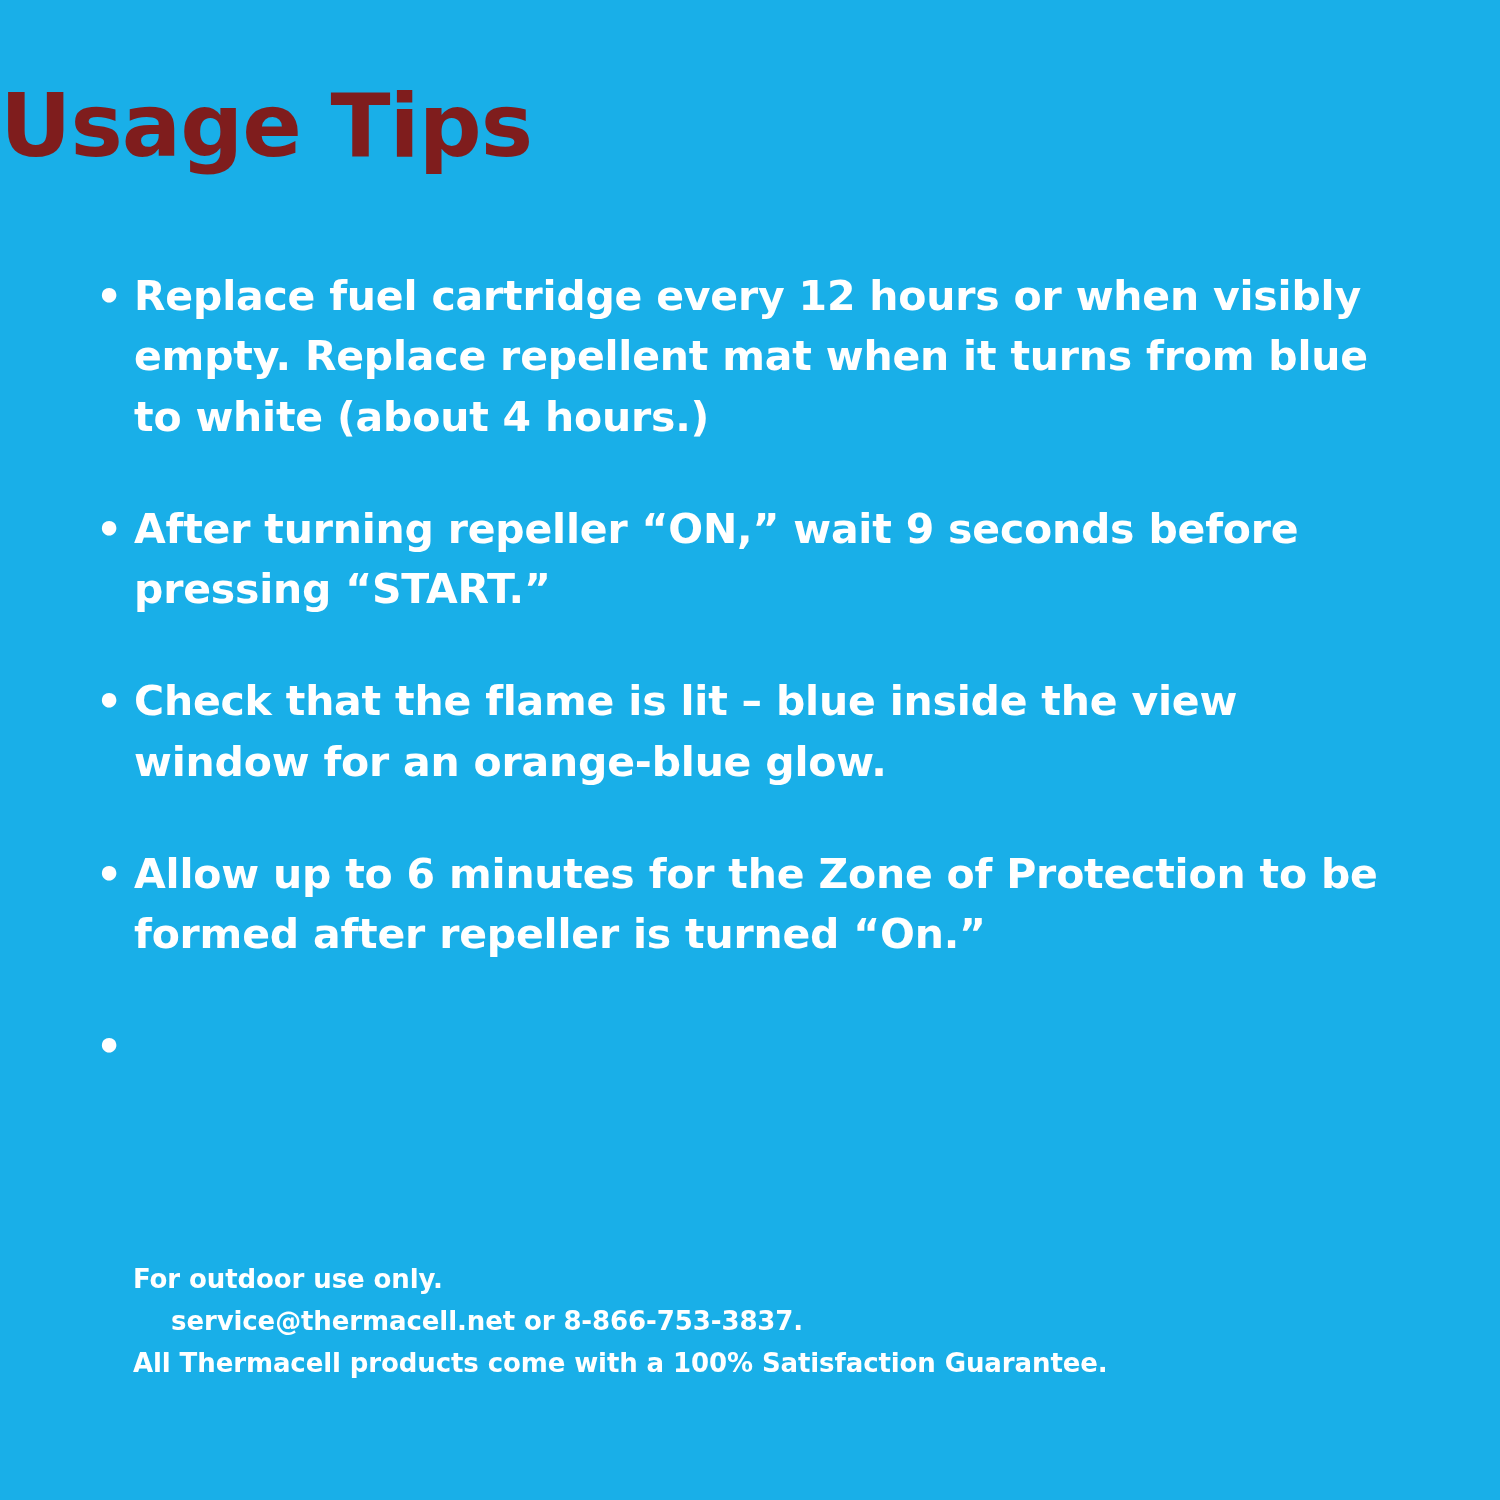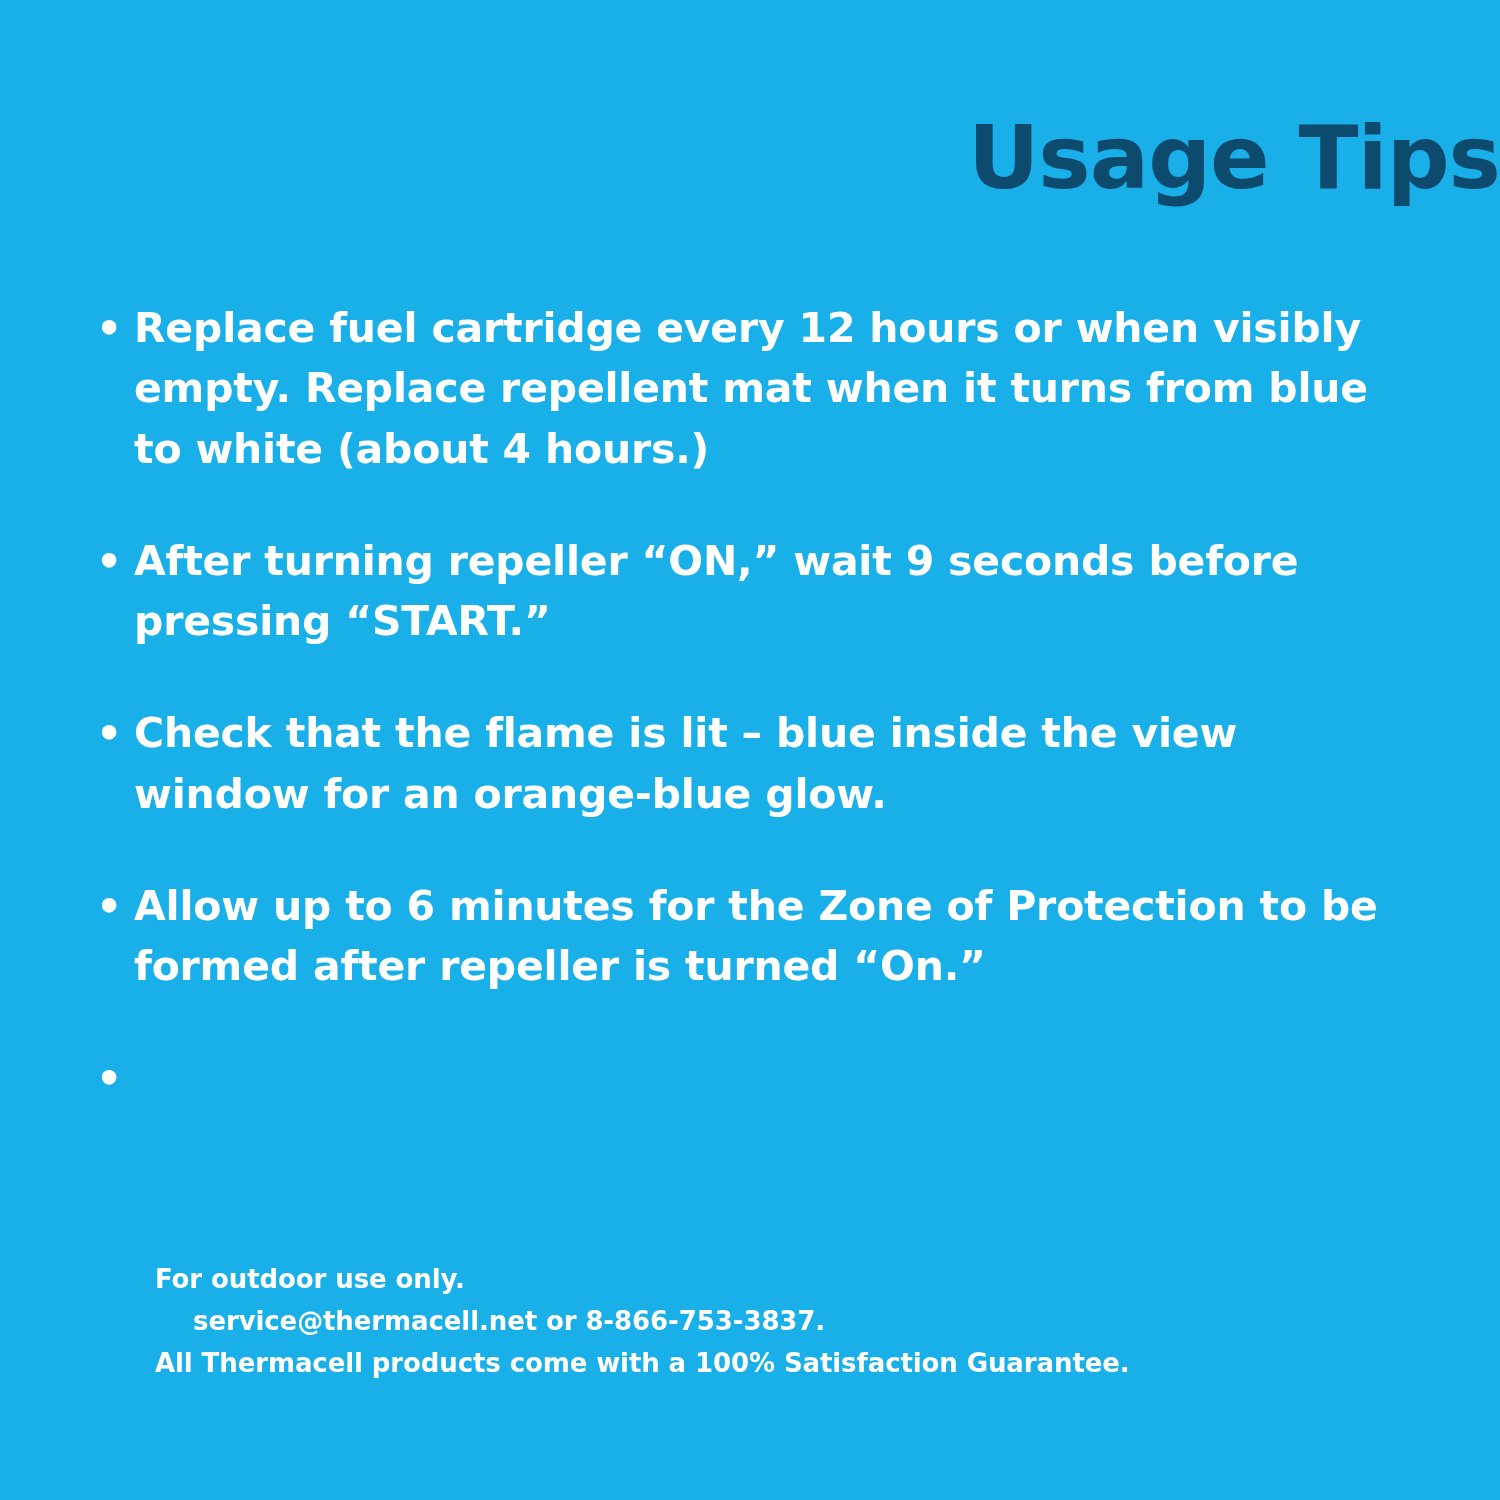--- a/index.html
+++ b/index.html
@@ -14,26 +14,26 @@
     overflow: hidden;
   }
   .page {
     position: relative;
     width: 1500px;
     height: 1500px;
     box-sizing: border-box;
     background: #19AFE8;
   }
   .title {
-    text-align: right;
-    color: #0c4a6e;
+    text-align: left;
+    color: #7f1d1d;
     font-size: 88px;
     font-weight: bold;
     letter-spacing: -1px;
-    padding-top: 114px;
+    padding-top: 82px;
     line-height: 1.0;
     font-family: "DejaVu Sans", sans-serif;
   }
   .tips-list {
     margin: 0;
     padding: 0;
     list-style: none;
     margin-top: 96px;
   }
   .tip {
@@ -58,21 +58,20 @@
   .footer {
     position: absolute;
     left: 133px;
     right: 60px;
     top: 1258px;
     color: #ffffff;
     font-size: 26px;
     font-weight: bold;
     line-height: 1.62;
     letter-spacing: -0.1px;
-    margin-left: 22px;
   }
   .footer .indent {
     padding-left: 38px;
   }
 </style>
 </head>
 <body>
 
 <div class="page">
 

